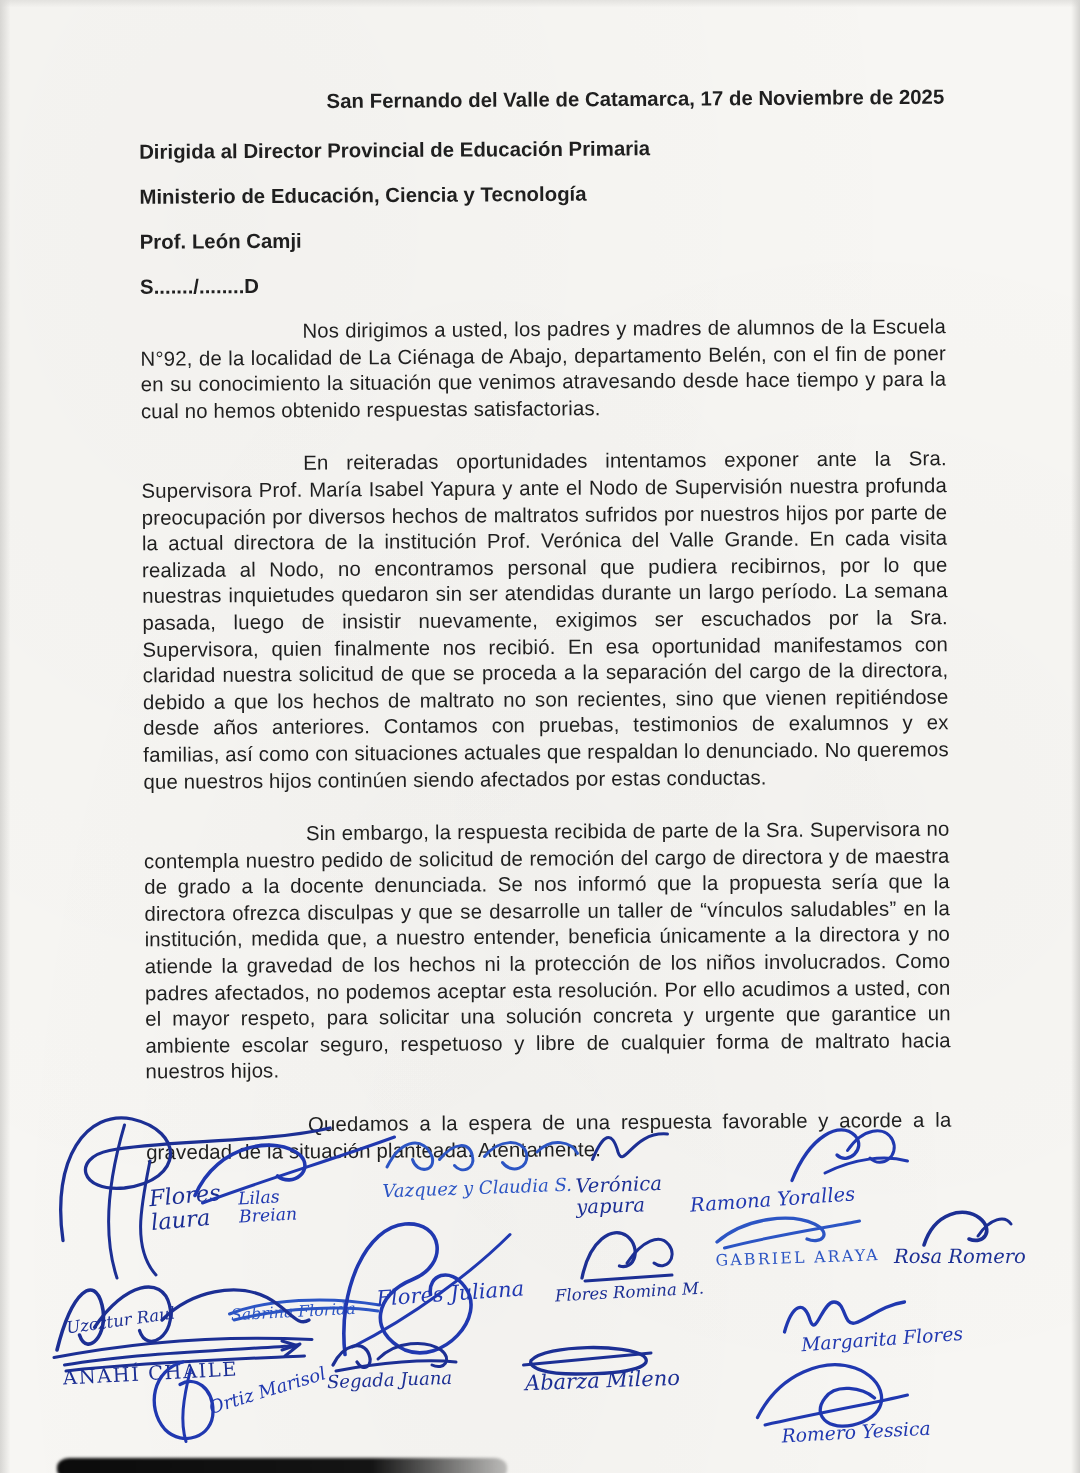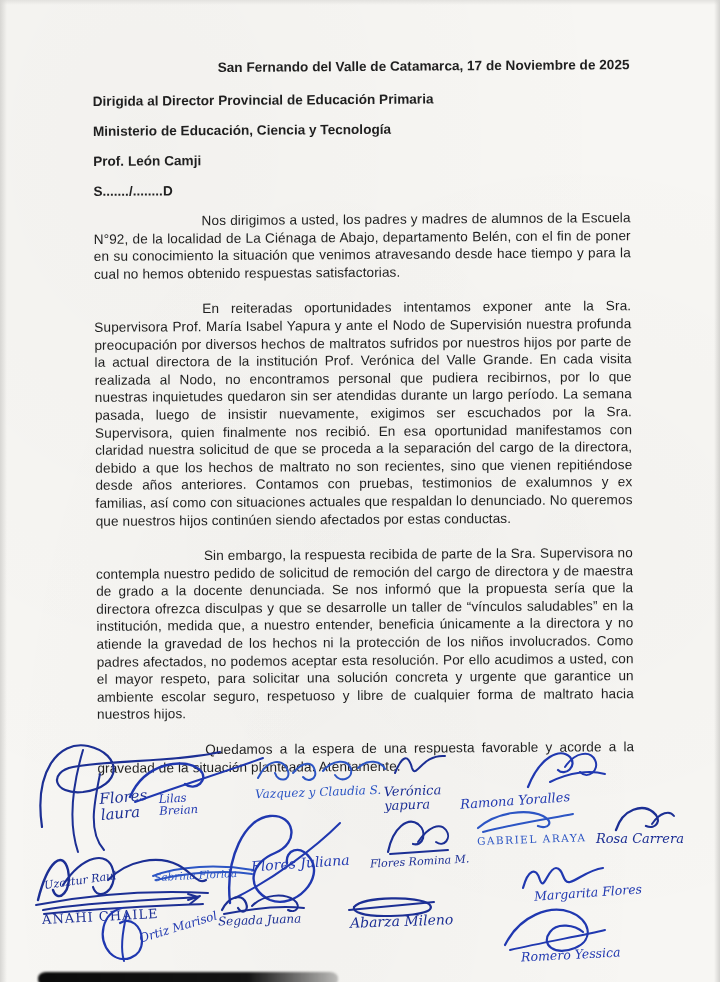--- a/index.html
+++ b/index.html
@@ -143,21 +143,21 @@
       <path class="s3" stroke-width="2" d="M10,26 C40,18 80,12 100,8"></path>
     </svg>
     <span class="sig-name ink3" style="position:absolute;left:4px;top:28px;font-size:10.5px;font-style:normal;letter-spacing:1.5px;transform:rotate(-2deg);white-space:nowrap;">GABRIEL ARAYA</span>
   </div>
 
   <div class="sig" style="left:608px;top:800px;">
     <svg width="70" height="35">
       <path class="s1" stroke-width="2.4" d="M8,30 C15,8 35,4 45,12 C55,20 48,30 38,26"></path>
       <path class="s1" stroke-width="2" d="M44,24 C52,12 62,10 66,16"></path>
     </svg>
-    <span class="sig-name ink1" style="position:absolute;left:-12px;top:32px;font-size:13px;white-space:nowrap;">Rosa Carrera</span>
+    <span class="sig-name ink1" style="position:absolute;left:-12px;top:32px;font-size:13px;white-space:nowrap;">Rosa Romero</span>
   </div>
 
   <div class="sig" style="left:28px;top:845px;">
     <svg width="185" height="65">
       <path class="s1" stroke-width="2.4" d="M10,55 C20,15 35,5 40,25 C45,45 30,60 25,45"></path>
       <path class="s1" stroke-width="2.2" d="M35,40 C55,10 80,5 85,25 C90,45 70,58 65,42"></path>
       <path class="s1" stroke-width="2.2" d="M80,35 C100,15 130,10 150,20 C165,28 170,40 178,35"></path>
       <path class="s1" stroke-width="2" d="M8,60 C60,50 120,45 180,48"></path>
     </svg>
     <span class="sig-name ink1" style="position:absolute;left:16px;top:30px;font-size:11px;transform:rotate(-8deg);white-space:nowrap;">Uzcztur Raul</span>

